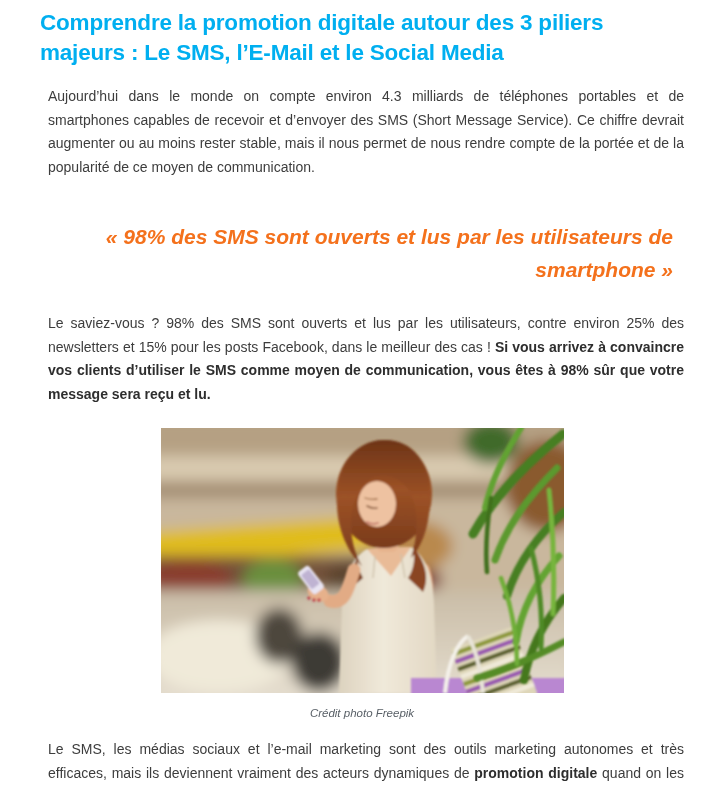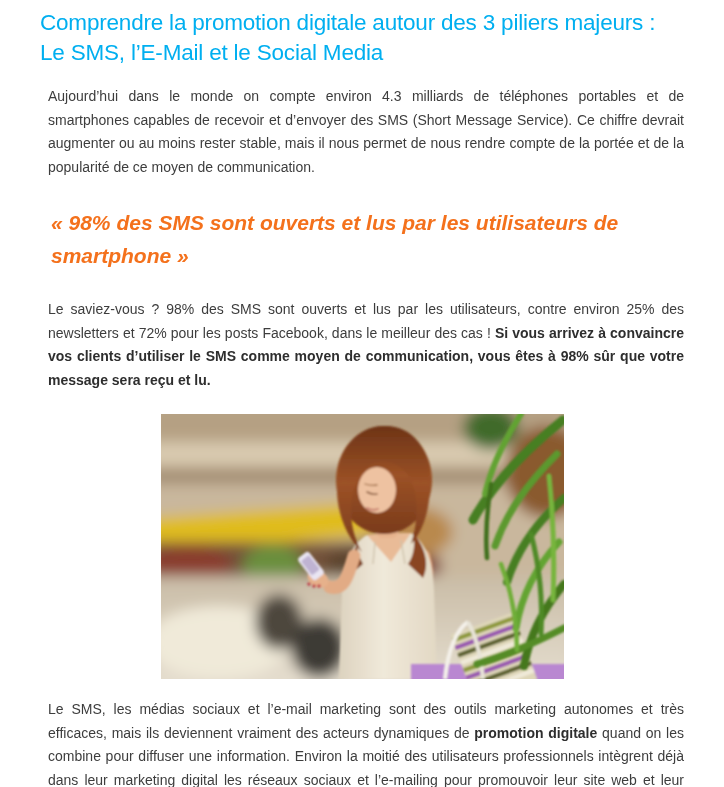--- a/index.html
+++ b/index.html
@@ -6,39 +6,39 @@
   body {
     width:724px; height:787px; overflow:hidden;
     background:#ffffff;
     font-family:"Liberation Sans","DejaVu Sans",sans-serif;
     -webkit-font-smoothing:antialiased;
   }
   .page { padding:4px 40px 0 40px; }
 
   h1.article-title {
     color:var(--title,#00aff0);
-    font-size:22.5px; line-height:30px; font-weight:400;
+    font-size:22.5px; line-height:30px; font-weight:700;
     letter-spacing:-0.2px;
     margin:4px 0 17px 0;
   }
   p.body {
     font-size:14px; line-height:23.5px;
     color:var(--body_text,#3d3d3d);
     text-align:justify;
     margin:0 0 22px 8px;
   }
   p.body strong { font-weight:700; color:#2e2e2e; }
 
   .pull-quote {
     color:var(--quote,#f4711c);
     font-size:21px; line-height:33px;
     font-weight:700; font-style:italic;
-    text-align:left;
+    text-align:right;
     max-width:622px;
-    margin:27px auto 26px auto;
+    margin:41px auto 26px auto;
   }
 
   figure.article-figure { margin:0; text-align:center; }
   .photo-frame {
     width:403px; height:265px; margin:2px auto 0 auto;
     overflow:hidden; background:#cdbba1;
   }
   .photo-frame svg { display:block; }
   figcaption.photo-caption {
     font-size:11.5px; font-style:italic;
@@ -52,21 +52,21 @@
 <div class="page">
 
   <h1 class="article-title">Comprendre la promotion digitale autour des 3 piliers majeurs : Le SMS, l’E-Mail et le Social Media</h1>
 
   <p class="body">Aujourd’hui dans le monde on compte environ 4.3 milliards de téléphones portables et de smartphones capables de recevoir et d’envoyer des SMS (Short Message Service). Ce chiffre devrait augmenter ou au moins rester stable, mais il nous permet de nous rendre compte de la portée et de la popularité de ce moyen de communication.</p>
 
   <div class="pull-quote">
     <span>« 98% des SMS sont ouverts et lus par les utilisateurs de smartphone »</span>
   </div>
 
-  <p class="body"><span>Le saviez-vous ? 98% des SMS sont ouverts et lus par les utilisateurs, contre environ 25% des newsletters et 72% pour les posts Facebook, dans le meilleur des cas ! </span><strong>Si vous arrivez à convaincre vos clients d’utiliser le SMS comme moyen de communication, vous êtes à 98% sûr que votre message sera reçu et lu.</strong></p>
+  <p class="body"><span>Le saviez-vous ? 98% des SMS sont ouverts et lus par les utilisateurs, contre environ 25% des newsletters et 15% pour les posts Facebook, dans le meilleur des cas ! </span><strong>Si vous arrivez à convaincre vos clients d’utiliser le SMS comme moyen de communication, vous êtes à 98% sûr que votre message sera reçu et lu.</strong></p>
 
   <figure class="article-figure">
     <div class="photo-frame">
 
       <svg width="403" height="265" viewBox="0 0 403 265">
         <defs>
           <filter id="blur8" x="-20%" y="-20%" width="140%" height="140%">
               <feGaussianBlur stdDeviation="7"></feGaussianBlur>
             </filter>
           <filter id="blur3" x="-20%" y="-20%" width="140%" height="140%">
@@ -173,17 +173,18 @@
           <path d="M403,170 C381,196 368,224 363,252" stroke="#44781f" stroke-width="8"></path>
           <path d="M360,0 C342,28 330,54 324,80" stroke="#62a332" stroke-width="6"></path>
           <path d="M403,214 C372,230 344,242 316,250" stroke="#548c28" stroke-width="7"></path>
           <path d="M388,62 C392,100 394,140 392,186" stroke="#77b53c" stroke-width="5"></path>
           <path d="M370,120 C378,150 382,184 380,220" stroke="#4f8a26" stroke-width="5"></path>
           <path d="M340,150 C350,176 356,206 356,236" stroke="#6fae38" stroke-width="4.5"></path>
           <path d="M330,70 C326,96 324,120 326,144" stroke="#3f6f1e" stroke-width="4.5"></path>
         </g>
       </svg>
     </div>
+    <figcaption class="photo-caption">Crédit photo Freepik</figcaption>
   </figure>
 
   <p class="body closing"><span>Le SMS, les médias sociaux et l’e-mail marketing sont des outils marketing autonomes et très efficaces, mais ils deviennent vraiment des acteurs dynamiques de </span><strong>promotion digitale</strong><span> quand on les combine pour diffuser une information.  Environ la moitié des utilisateurs professionnels intègrent déjà dans leur marketing digital les réseaux sociaux et l’e-mailing pour promouvoir leur site web et leur société, mais uniquement 8% d’entre eux intègrent </span></p>
 
 </div>
 
 </body></html>

